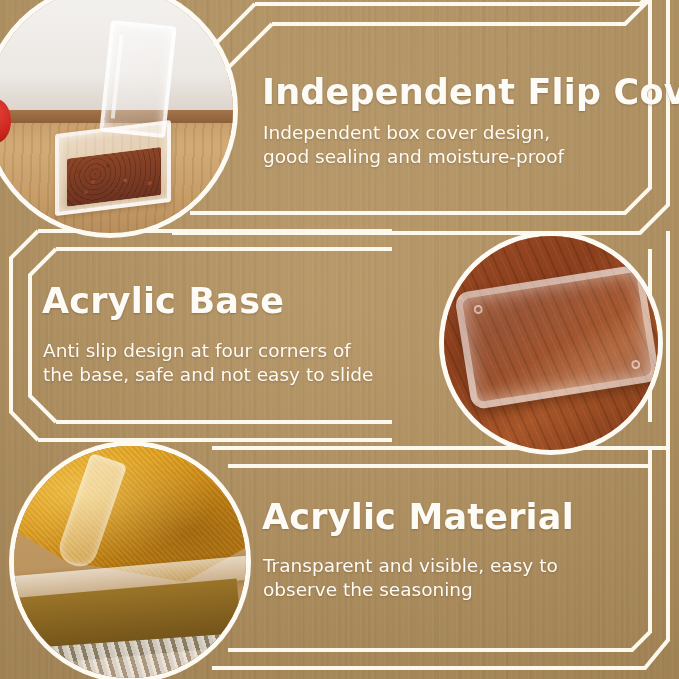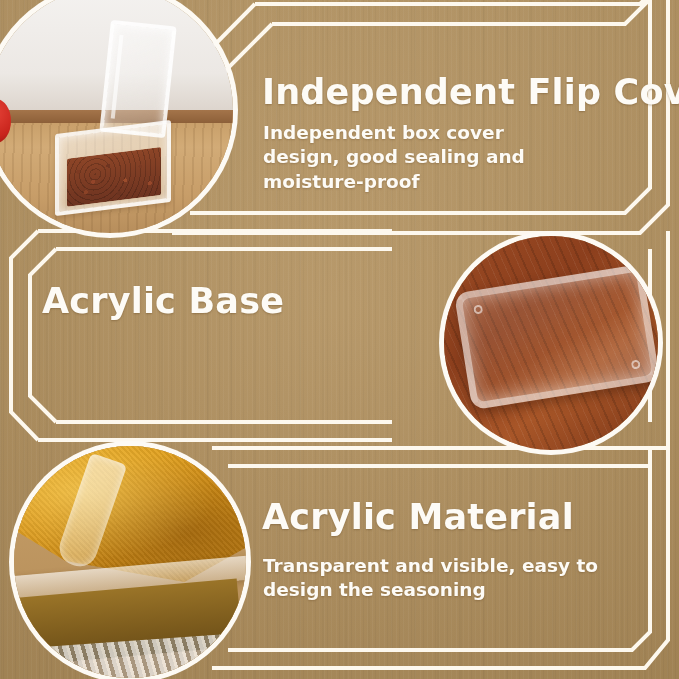--- a/index.html
+++ b/index.html
@@ -213,21 +213,21 @@
     position: absolute;
     color: #fdfbf6;
     font-weight: bold;
     letter-spacing: 0.2px;
     text-shadow: 0 1px 2px rgba(90,60,25,0.35);
     white-space: nowrap;
   }
   .subtext {
     position: absolute;
     color: #fdfbf6;
-    font-weight: bold;
+    font-weight: normal;
     text-shadow: 0 1px 2px rgba(90,60,25,0.3);
     line-height: 1.32;
   }
 
   #headline-1 { left: 262px; top: 72px; font-size: 35px; }
   #subtext-1  { left: 263px; top: 121px; width: 310px; font-size: 18.5px; }
 
   #headline-2 { left: 42px; top: 281px; font-size: 35px; }
   #subtext-2  { left: 43px; top: 339px; width: 340px; font-size: 18.5px; }
 
@@ -300,17 +300,18 @@
       <div class="p3-rim"></div>
       <div class="p3-body"></div>
       <div class="p3-foil"></div>
     </div>
   </div>
 
   <div class="headline" id="headline-1">Independent Flip Cover</div>
   <div class="subtext" id="subtext-1">Independent box cover design, good sealing and moisture-proof</div>
 
   <div class="headline" id="headline-2">Acrylic Base</div>
+  <div class="subtext" id="subtext-2">Anti slip design at four corners of the base, safe and not easy to slide</div>
 
   <div class="headline" id="headline-3">Acrylic Material</div>
-  <div class="subtext" id="subtext-3">Transparent and visible, easy to design the seasoning</div>
+  <div class="subtext" id="subtext-3">Transparent and visible, easy to observe the seasoning</div>
 
 </div>
 
 </body></html>

